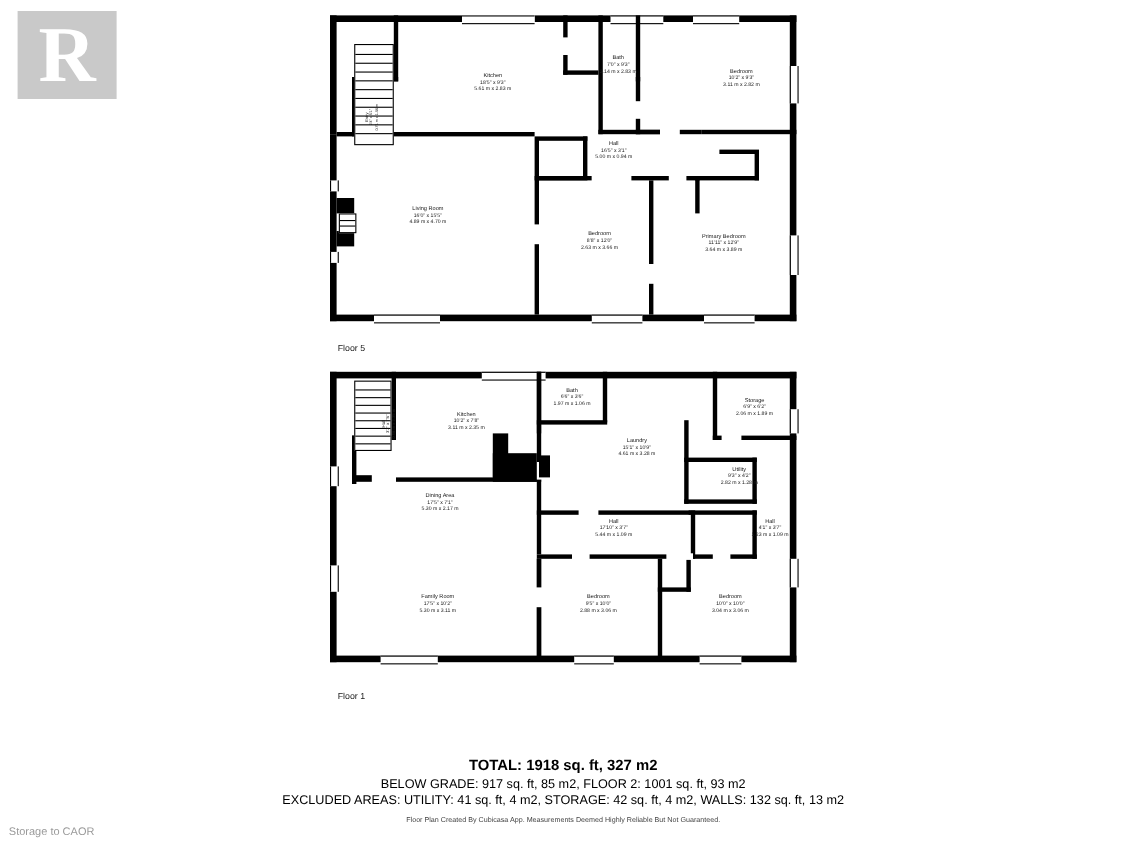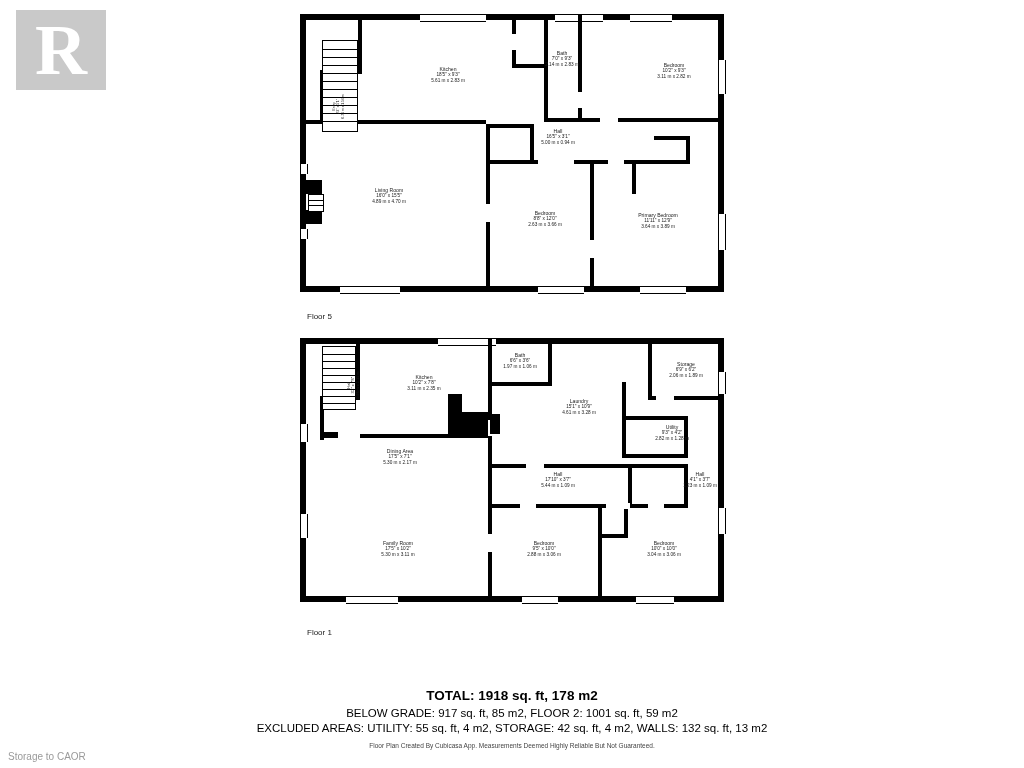--- a/index.html
+++ b/index.html
@@ -431,17 +431,17 @@
   <div class="label" style="left:364px; top:202px;">
     <span class="nm">Bedroom</span>
     <span class="d1">10'0" x 10'0"</span>
     <span class="d2">3.04 m x 3.06 m</span>
   </div>
 </div>
 
 <div class="floor-tag" style="left:307px; top:628px;">Floor 1</div>
 
 <div class="totals" style="top:688px;">
-  <div class="t-main">TOTAL: 1918 sq. ft, 178 m2</div>
-  <div class="t-sub">BELOW GRADE: 917 sq. ft, 85 m2, FLOOR 2: 1001 sq. ft, 59 m2</div>
-  <div class="t-sub">EXCLUDED AREAS: UTILITY: 55 sq. ft, 4 m2, STORAGE: 42 sq. ft, 4 m2, WALLS: 132 sq. ft, 13 m2</div>
+  <div class="t-main">TOTAL: 1918 sq. ft, 327 m2</div>
+  <div class="t-sub">BELOW GRADE: 917 sq. ft, 85 m2, FLOOR 2: 1001 sq. ft, 93 m2</div>
+  <div class="t-sub">EXCLUDED AREAS: UTILITY: 41 sq. ft, 4 m2, STORAGE: 42 sq. ft, 4 m2, WALLS: 132 sq. ft, 13 m2</div>
   <div class="t-disclaimer">Floor Plan Created By Cubicasa App. Measurements Deemed Highly Reliable But Not Guaranteed.</div>
 </div>
 
 </body></html>

